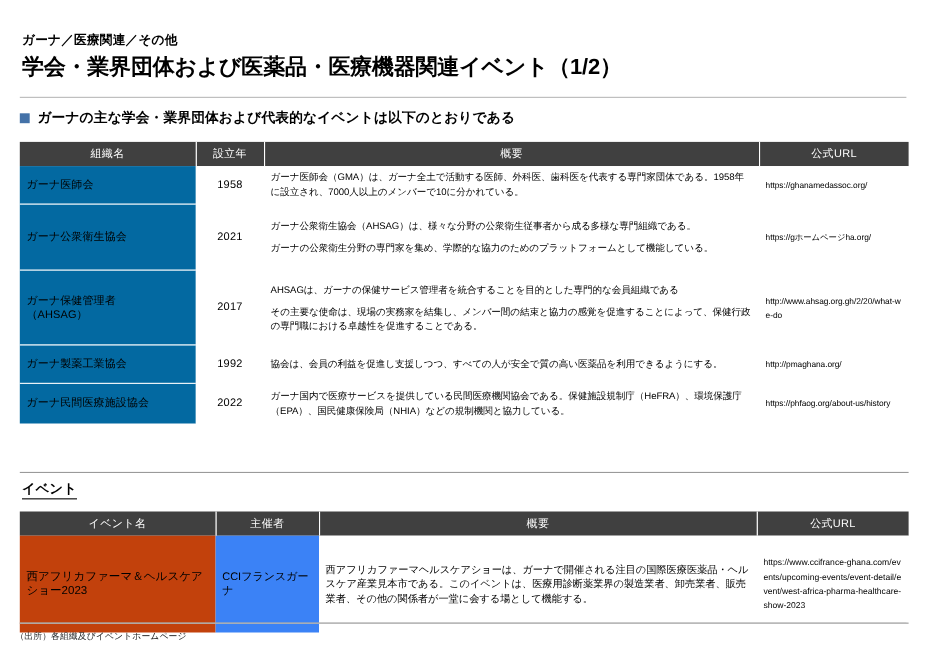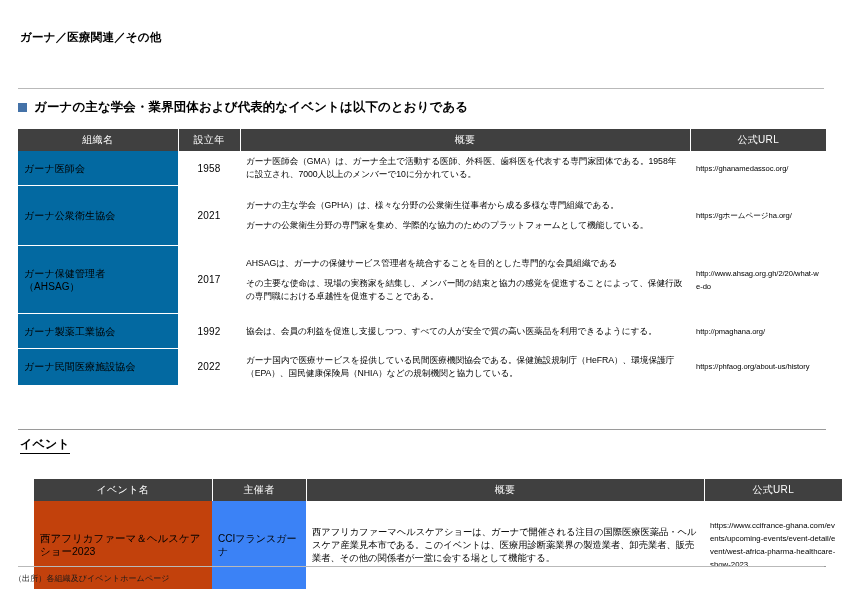--- a/index.html
+++ b/index.html
@@ -214,20 +214,21 @@
     font-size: 9.5px;
     color: #1a1a1a;
   }
 </style>
 </head>
 <body>
 
 <div class="page">
 
   <div class="kicker">ガーナ／医療関連／その他</div>
+  <div class="page-title">学会・業界団体および医薬品・医療機器関連イベント（1/2）</div>
   <div class="title-rule"></div>
 
   <div class="lead">
     <span class="lead-marker"></span>
     <span class="lead-text">ガーナの主な学会・業界団体および代表的なイベントは以下のとおりである</span>
   </div>
 
   <table class="tbl" id="org-table" style="left:18px; top:129px; width:808px;">
     <colgroup>
       <col style="width:160px">
@@ -249,21 +250,21 @@
           <td class="c-year">1958</td>
           <td class="c-sum">
             <p>ガーナ医師会（GMA）は、ガーナ全土で活動する医師、外科医、歯科医を代表する専門家団体である。1958年に設立され、7000人以上のメンバーで10に分かれている。</p>
           </td>
           <td class="c-url">https://ghanamedassoc.org/</td>
         </tr>
         <tr style="height: 60px;">
           <td class="c-name">ガーナ公衆衛生協会</td>
           <td class="c-year">2021</td>
           <td class="c-sum">
-            <p>ガーナの主な学会（GPHA）は、様々な分野の公衆衛生従事者から成る多様な専門組織である。</p>
+            <p>ガーナ公衆衛生協会（AHSAG）は、様々な分野の公衆衛生従事者から成る多様な専門組織である。</p>
             <p>ガーナの公衆衛生分野の専門家を集め、学際的な協力のためのプラットフォームとして機能している。</p>
           </td>
           <td class="c-url">https://gホームページha.org/</td>
         </tr>
         <tr style="height: 68px;">
           <td class="c-name">ガーナ保健管理者<br>（AHSAG）</td>
           <td class="c-year">2017</td>
           <td class="c-sum">
             <p>AHSAGは、ガーナの保健サービス管理者を統合することを目的とした専門的な会員組織である</p>
             <p>その主要な使命は、現場の実務家を結集し、メンバー間の結束と協力の感覚を促進することによって、保健行政の専門職における卓越性を促進することである。</p>
@@ -285,21 +286,21 @@
             <p>ガーナ国内で医療サービスを提供している民間医療機関協会である。保健施設規制庁（HeFRA）、環境保護庁（EPA）、国民健康保険局（NHIA）などの規制機関と協力している。</p>
           </td>
           <td class="c-url">https://phfaog.org/about-us/history</td>
         </tr>
       </tbody>
   </table>
   <div class="tbl-bottom-rule" style="left:18px; top:429px; width:808px;"></div>
 
   <div class="section-label">イベント</div>
 
-  <table class="tbl" id="evt-table" style="left:18px; top:479px; width:808px;margin-left:16px;">
+  <table class="tbl" id="evt-table" style="left:18px; top:465px; width:808px;">
     <colgroup>
       <col style="width:178px">
         <col style="width:94px">
         <col style="width:398px">
         <col style="width:138px">
     </colgroup>
     <thead>
       <tr>
         <th>イベント名</th>
         <th>主催者</th>

